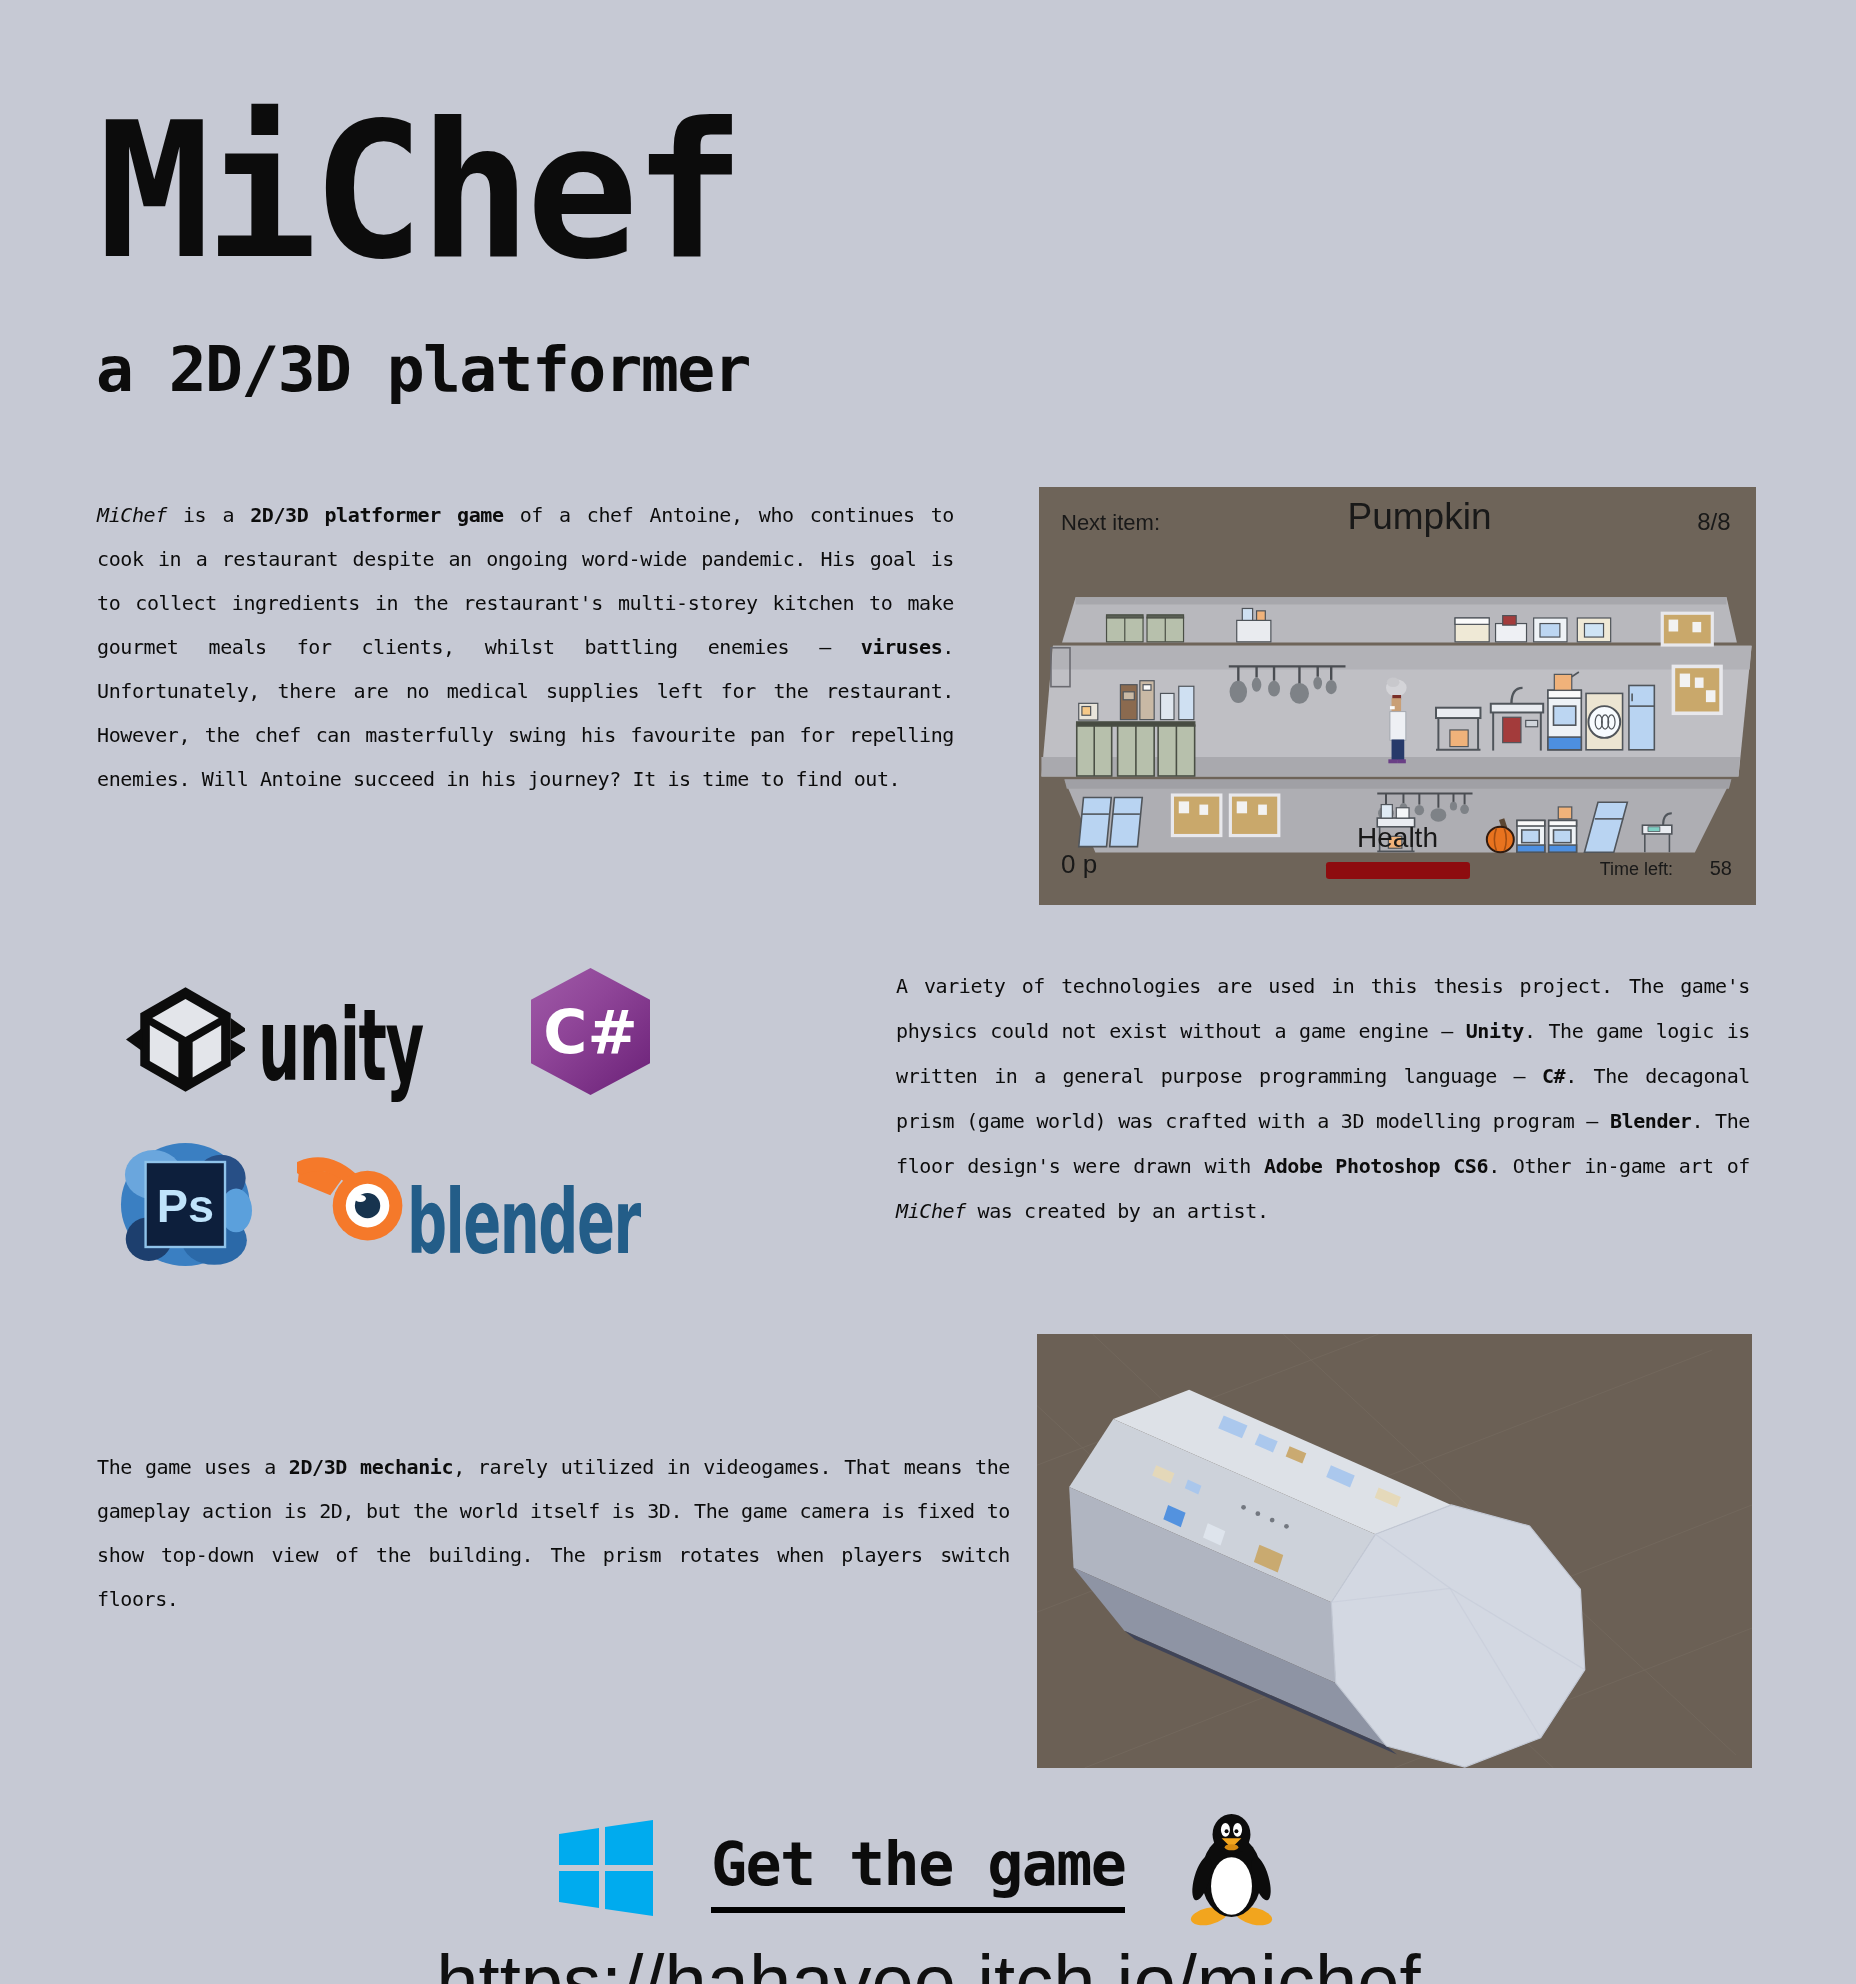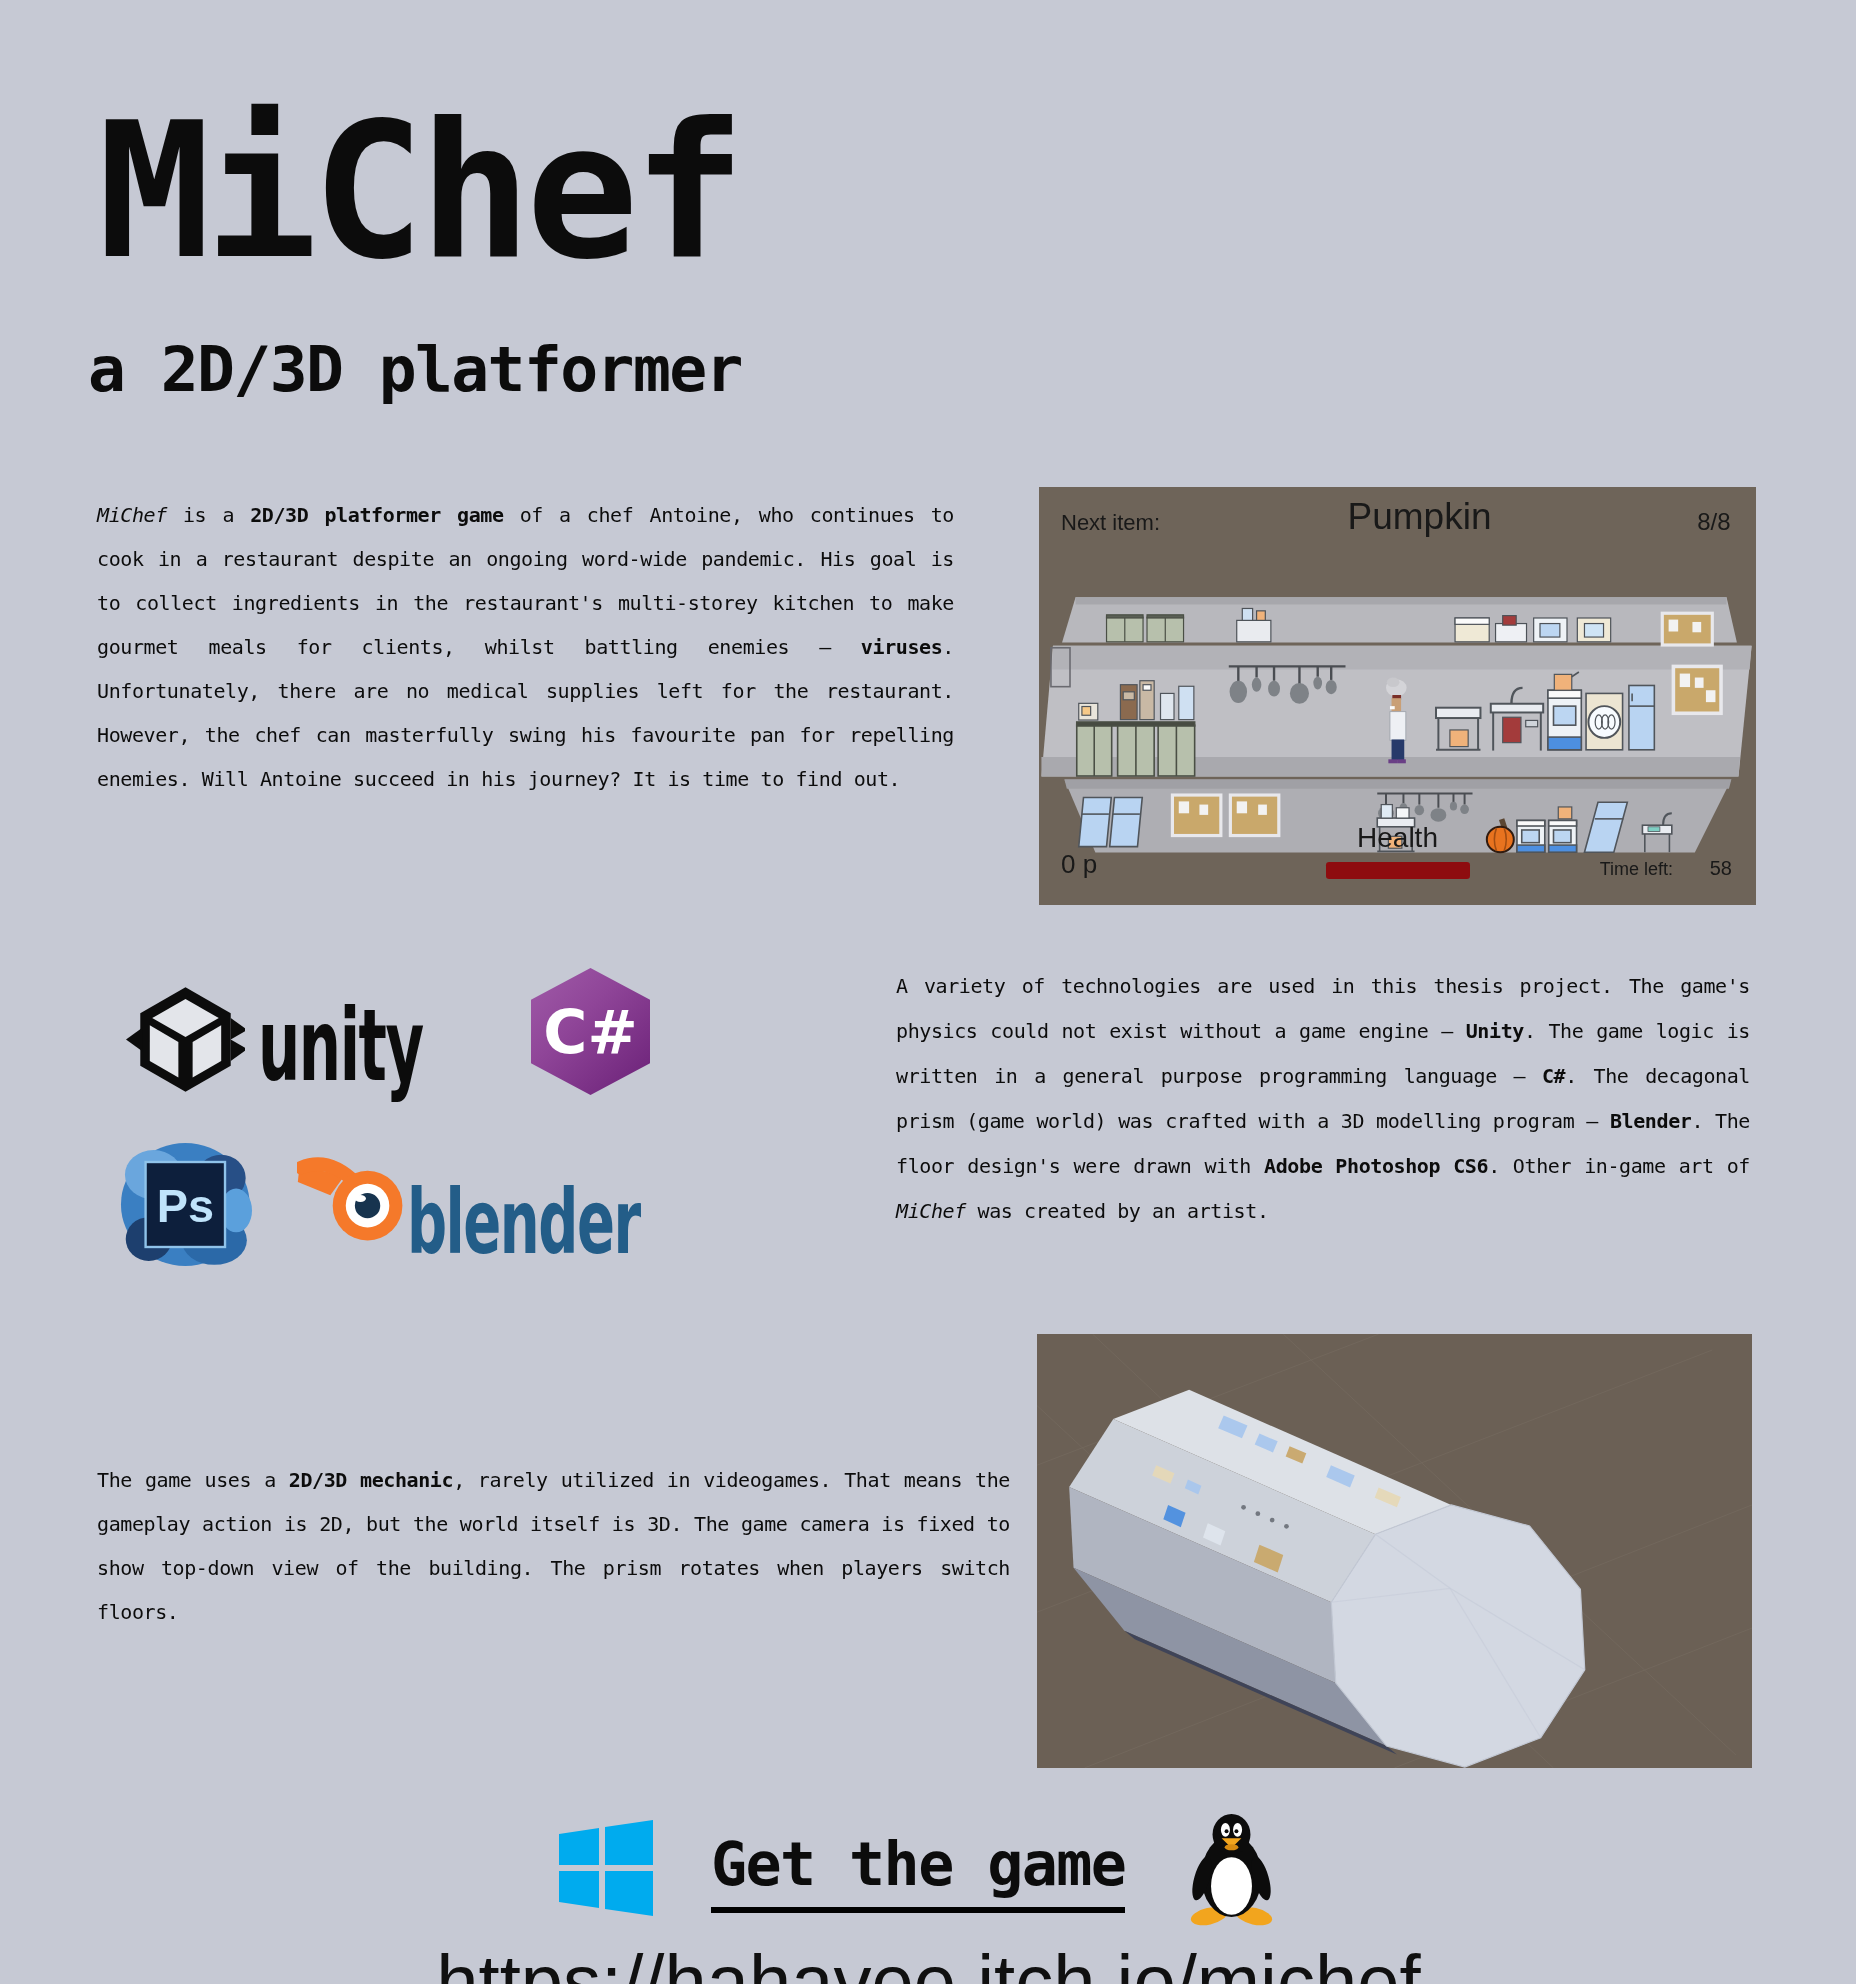--- a/index.html
+++ b/index.html
@@ -32,21 +32,21 @@
   
   .get-label{font-weight:bold; font-size:60px; letter-spacing:-1.6px; border-bottom:6.4px solid #000; padding-bottom:8px;text-align:right;}
   .url{left:0; top:1938px; width:100%; text-align:center; font-family:"Liberation Sans",sans-serif; font-size:76px; color:#101010;}
 </style>
 </head>
 <body>
 
 <div class="poster">
 
   <div class="abs px-title" style="left:98px; top:98px;">MiChef</div>
-  <div class="abs px-sub" style="left:88px; top:333px;">a 2D/3D platformer</div>
+  <div class="abs px-sub" style="left:96px; top:333px;">a 2D/3D platformer</div>
 
   <p class="para abs" style="left:97px; top:493px; width:857px;"><span class="i">MiChef</span><span> is a </span><span class="b">2D/3D platformer game</span><span> of a chef Antoine, who continues to cook in a restaurant despite an ongoing word-wide pandemic. His goal is to collect ingredients in the restaurant's multi-storey kitchen to make gourmet meals for clients, whilst battling enemies – </span><span class="b">viruses</span><span>. Unfortunately, there are no medical supplies left for the restaurant. However, the chef can masterfully swing his favourite pan for repelling enemies. Will Antoine succeed in his journey? It is time to find out.</span></p>
 
   <div class="abs game-shot">
     <svg class="world" width="717" height="418" viewBox="0 0 1806 1053">
 
       <polygon points="92,278 1732,278 1758,392 58,392" fill="#b8b8bd"></polygon>
       <polygon points="92,278 1732,278 1732,296 92,296" fill="#a7a7ac"></polygon>
       <polygon points="35,400 1795,400 1762,729 6,729" fill="#bfbfc4"></polygon>
       <polygon points="35,400 1795,400 1790,460 32,460" fill="#b2b2b7"></polygon>
@@ -287,21 +287,21 @@
     <path d="M10,42 q70,-30 140,40" fill="none" stroke="#f5792a" stroke-width="34" stroke-linecap="round"></path>
     <circle cx="178" cy="138" r="88" fill="#f5792a"></circle>
     <circle cx="178" cy="138" r="55" fill="#ffffff"></circle>
     <circle cx="178" cy="138" r="32" fill="#17344f"></circle>
     <ellipse cx="160" cy="120" rx="14" ry="9" fill="#ffffff"></ellipse>
   </svg>
   <span class="abs blender-word" style="left:407px; top:1170px;">blender</span>
 
   <p class="para abs" style="left:896px; top:964px; width:854px; line-height:45px;"><span>A variety of technologies are used in this thesis project. The game's physics could not exist without a game engine – </span><span class="b">Unity</span><span>. The game logic is written in a general purpose programming language – </span><span class="b">C#</span><span>. The decagonal prism (game world) was crafted with a 3D modelling program – </span><span class="b">Blender</span><span>. The floor design's were drawn with </span><span class="b">Adobe Photoshop CS6</span><span>. Other in-game art of </span><span class="i">MiChef</span><span> was created by an artist.</span></p>
 
-  <p class="para abs" style="left:97px; top:1445px; width:913px;margin-top:13px;"><span>The game uses a </span><span class="b">2D/3D mechanic</span><span>, rarely utilized in videogames. That means the gameplay action is 2D, but the world itself is 3D. The game camera is fixed to show top-down view of the building. The prism rotates when players switch floors.</span></p>
+  <p class="para abs" style="left:97px; top:1445px; width:913px;"><span>The game uses a </span><span class="b">2D/3D mechanic</span><span>, rarely utilized in videogames. That means the gameplay action is 2D, but the world itself is 3D. The game camera is fixed to show top-down view of the building. The prism rotates when players switch floors.</span></p>
 
   <div class="abs" style="left:1037px; top:1334px; width:715px; height:434px; background:#6b6055;">
     <svg width="715" height="434" viewBox="0 0 1800 1092">
       <g stroke="#7a7065" stroke-width="2" opacity="0.55">
         <line x1="0" y1="330" x2="860" y2="0"></line>
         <line x1="0" y1="700" x2="1700" y2="40"></line>
         <line x1="120" y1="1092" x2="1800" y2="430"></line>
         <line x1="900" y1="1092" x2="1800" y2="740"></line>
         <line x1="140" y1="0" x2="1300" y2="1092"></line>
         <line x1="620" y1="0" x2="1760" y2="1060"></line>

